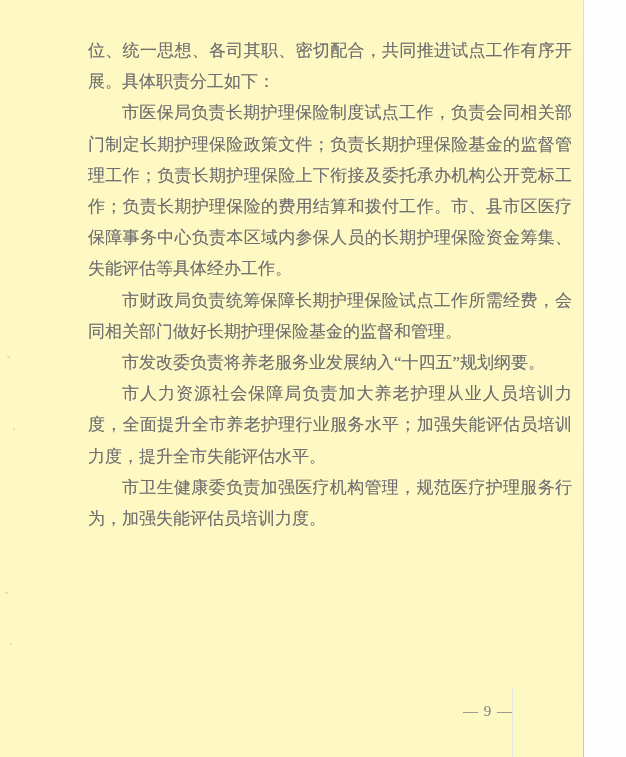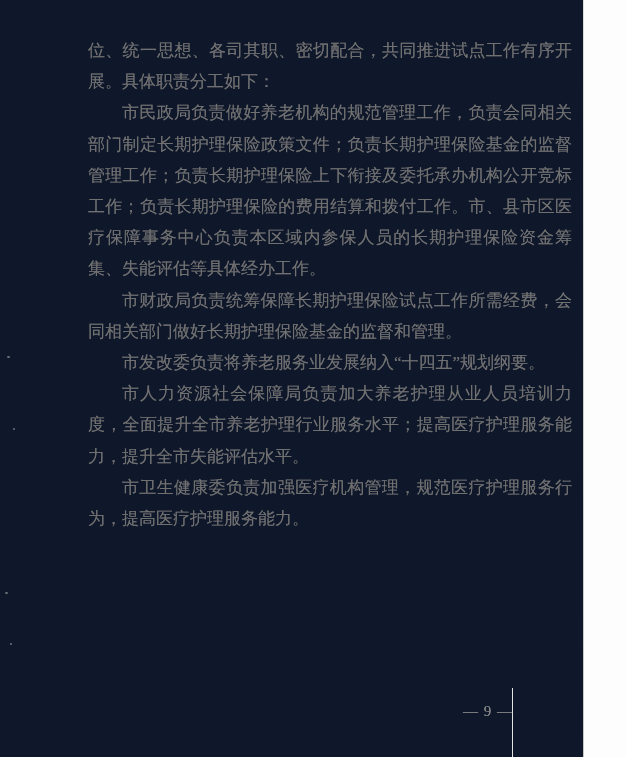--- a/index.html
+++ b/index.html
@@ -4,21 +4,21 @@
 <style>
   html, body {
     margin: 0;
     padding: 0;
     background: #ffffff;
   }
   .page {
     position: relative;
     width: 626px;
     height: 757px;
-    background: #0f172a;
+    background: #fef9c3;
     overflow: hidden;
     font-family: "Liberation Serif", "DejaVu Serif", serif;
   }
   
   .right-strip {
     position: absolute;
     left: 584px;
     top: 0;
     width: 42px;
     height: 757px;
@@ -91,22 +91,22 @@
   <div class="page-edge"></div>
   <div class="fold-line"></div>
 
   <div class="speck s1"></div>
   <div class="speck s2"></div>
   <div class="speck s3"></div>
   <div class="speck s4"></div>
 
   <div class="doc-body" id="doc-body">
       <p>位、统一思想、各司其职、密切配合，共同推进试点工作有序开展。具体职责分工如下：</p>
-      <p class="indent">市民政局负责做好养老机构的规范管理工作，负责会同相关部门制定长期护理保险政策文件；负责长期护理保险基金的监督管理工作；负责长期护理保险上下衔接及委托承办机构公开竞标工作；负责长期护理保险的费用结算和拨付工作。市、县市区医疗保障事务中心负责本区域内参保人员的长期护理保险资金筹集、失能评估等具体经办工作。</p>
+      <p class="indent">市医保局负责长期护理保险制度试点工作，负责会同相关部门制定长期护理保险政策文件；负责长期护理保险基金的监督管理工作；负责长期护理保险上下衔接及委托承办机构公开竞标工作；负责长期护理保险的费用结算和拨付工作。市、县市区医疗保障事务中心负责本区域内参保人员的长期护理保险资金筹集、失能评估等具体经办工作。</p>
       <p class="indent">市财政局负责统筹保障长期护理保险试点工作所需经费，会同相关部门做好长期护理保险基金的监督和管理。</p>
       <p class="indent">市发改委负责将养老服务业发展纳入“十四五”规划纲要。</p>
-      <p class="indent">市人力资源社会保障局负责加大养老护理从业人员培训力度，全面提升全市养老护理行业服务水平；提高医疗护理服务能力，提升全市失能评估水平。</p>
-      <p class="indent">市卫生健康委负责加强医疗机构管理，规范医疗护理服务行为，提高医疗护理服务能力。</p>
+      <p class="indent">市人力资源社会保障局负责加大养老护理从业人员培训力度，全面提升全市养老护理行业服务水平；加强失能评估员培训力度，提升全市失能评估水平。</p>
+      <p class="indent">市卫生健康委负责加强医疗机构管理，规范医疗护理服务行为，加强失能评估员培训力度。</p>
     </div>
 
   <div class="page-number">— 9 —</div>
 
 </div>
 
 </body></html>

